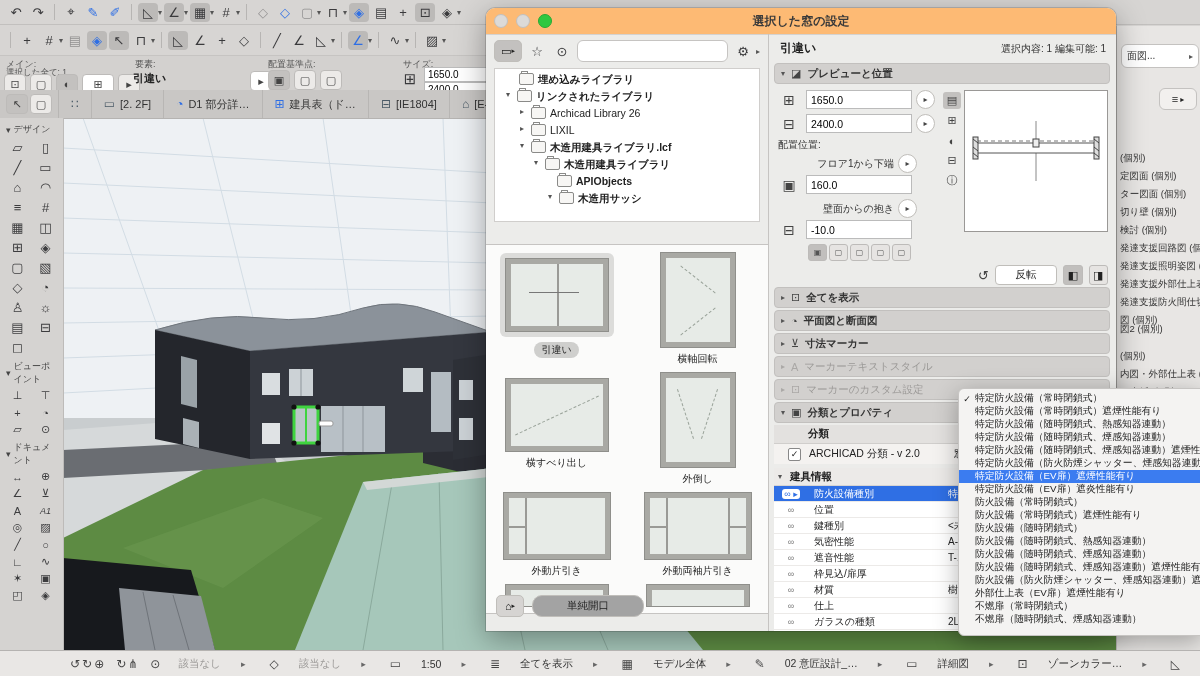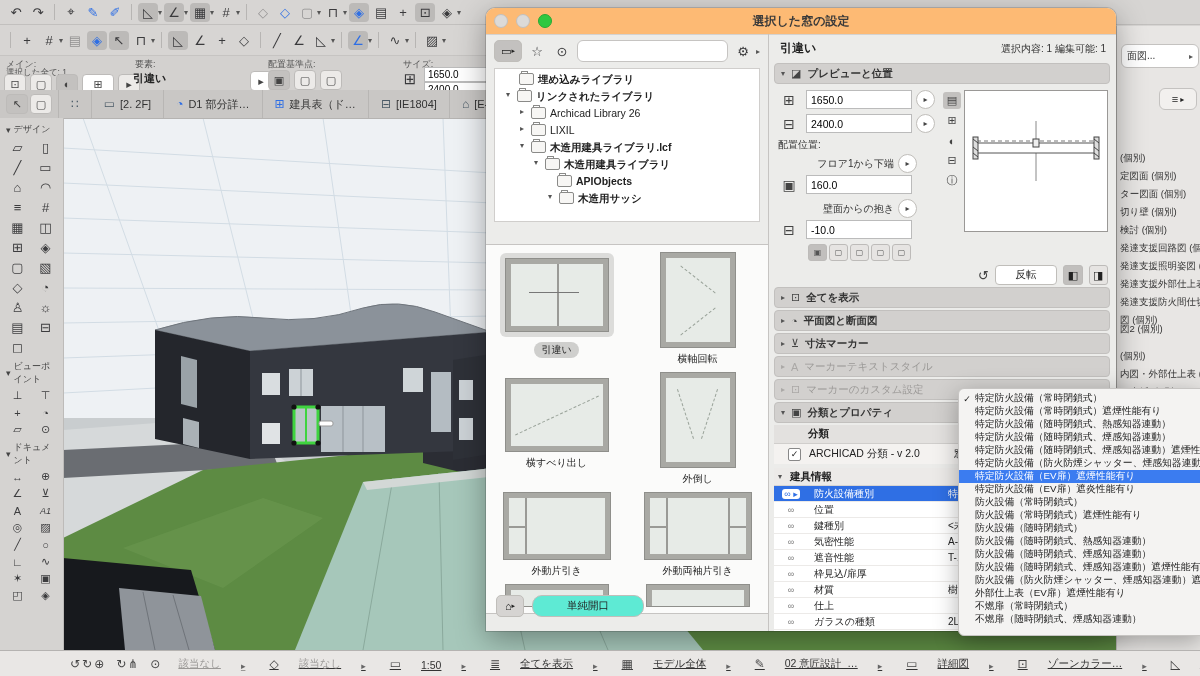--- a/index.html
+++ b/index.html
@@ -40,21 +40,21 @@
     z-index:1;padding-top:2px;}
   .pal-head{font-size:9px;color:#444;padding:3px 4px 1px 6px;display:flex;gap:3px;align-items:center;}
   .pal-grid{display:grid;grid-template-columns:28px 28px;justify-content:center;}
   .pal-tool{height:20px;display:flex;align-items:center;justify-content:center;font-size:13px;color:#3c3c3e;}
   .pal-tool.sm{height:17px;font-size:11px;}
   
   #viewport{left:63px;top:118px;width:1137px;height:532px;z-index:0;background:#eef1f4;}
   
   #statusbar{left:0;top:650px;width:1200px;height:26px;background:#e9e7e5;border-top:1px solid #b5b3b1;
     display:flex;align-items:center;padding-left:70px;gap:2px;z-index:6;font-size:10.5px;color:#333;}
-  .sb-item{display:flex;align-items:flex-end;gap:20px;padding:0 6px;white-space:nowrap;text-decoration:underline;}
+  .sb-item{display:flex;align-items:center;gap:20px;padding:0 6px;white-space:nowrap;}
   .sb-dim{color:#9a9896;}
   .sb-chev{color:#666;font-size:9px;}
   .sb-icon{font-size:12px;color:#444;}
   
   #rightpanel{left:1116px;top:26px;width:84px;height:624px;background:#e8e6e4;border-left:1px solid #c2c0be;z-index:2;}
   .rp-field{position:absolute;left:4px;top:18px;width:66px;height:22px;background:#fff;border:1px solid #c4c2c0;
     border-radius:6px;display:flex;align-items:center;justify-content:space-between;padding:0 5px;font-size:10px;color:#333;}
   .rp-menu-btn{position:absolute;right:4px;top:62px;width:36px;height:20px;background:#f2f0ee;border:1px solid #c4c2c0;
     border-radius:6px;display:flex;align-items:center;justify-content:center;gap:2px;font-size:11px;}
   .rp-item{position:absolute;left:3px;width:81px;height:17px;font-size:9.5px;color:#333;white-space:nowrap;overflow:hidden;
@@ -96,21 +96,21 @@
   .dia1:before,.dia1:after{content:"";position:absolute;left:-22px;width:44px;border-top:1px dashed #9aa39a;}
   .dia1:before{top:25%;transform:rotate(38deg);}
   .dia1:after{top:75%;transform:rotate(-38deg);}
   .vee:before,.vee:after{content:"";position:absolute;top:12%;height:62%;border-left:1px dashed #9aa39a;}
   .vee:before{left:30%;transform:rotate(-18deg);}
   .vee:after{right:30%;transform:rotate(18deg);}
   .sidecol{position:absolute;top:0;bottom:0;width:16px;border-right:2px solid #9a9a96;}
   .sidecol.r{right:0;border-right:none;border-left:2px solid #9a9a96;}
   .sidecol:before{content:"";position:absolute;left:0;right:0;top:50%;border-top:2px solid #9a9a96;}
   #lib-bottom{position:absolute;left:0;bottom:14px;width:282px;display:flex;align-items:center;gap:8px;padding-left:10px;}
-  .pill-btn{width:110px;height:20px;background:#5eead4;border:1px solid #c0beba;border-radius:10px;
+  .pill-btn{width:110px;height:20px;background:#a3a3a3;border:1px solid #c0beba;border-radius:10px;
     display:flex;align-items:center;justify-content:center;font-size:10.5px;}
   
   #set-pane{position:absolute;left:282px;top:26px;width:348px;height:597px;overflow:hidden;}
   .sp-head{display:flex;justify-content:space-between;align-items:center;padding:6px 10px 4px 12px;}
   .sec-bar{margin:2px 6px;height:19px;background:#d2d0ce;border:1px solid #c2c0be;border-radius:4px;
     display:flex;align-items:center;gap:6px;padding:0 6px;font-size:10.5px;font-weight:bold;color:#333;}
   .sec-bar .tri{font-size:8px;color:#555;}
   .sec-bar .sicon{font-size:11px;font-weight:normal;color:#444;}
   .sec-bar.dis{color:#9b9997;font-weight:normal;}
   .sec-bar.dis .sicon,.sec-bar.dis .tri{color:#aaa8a6;}

